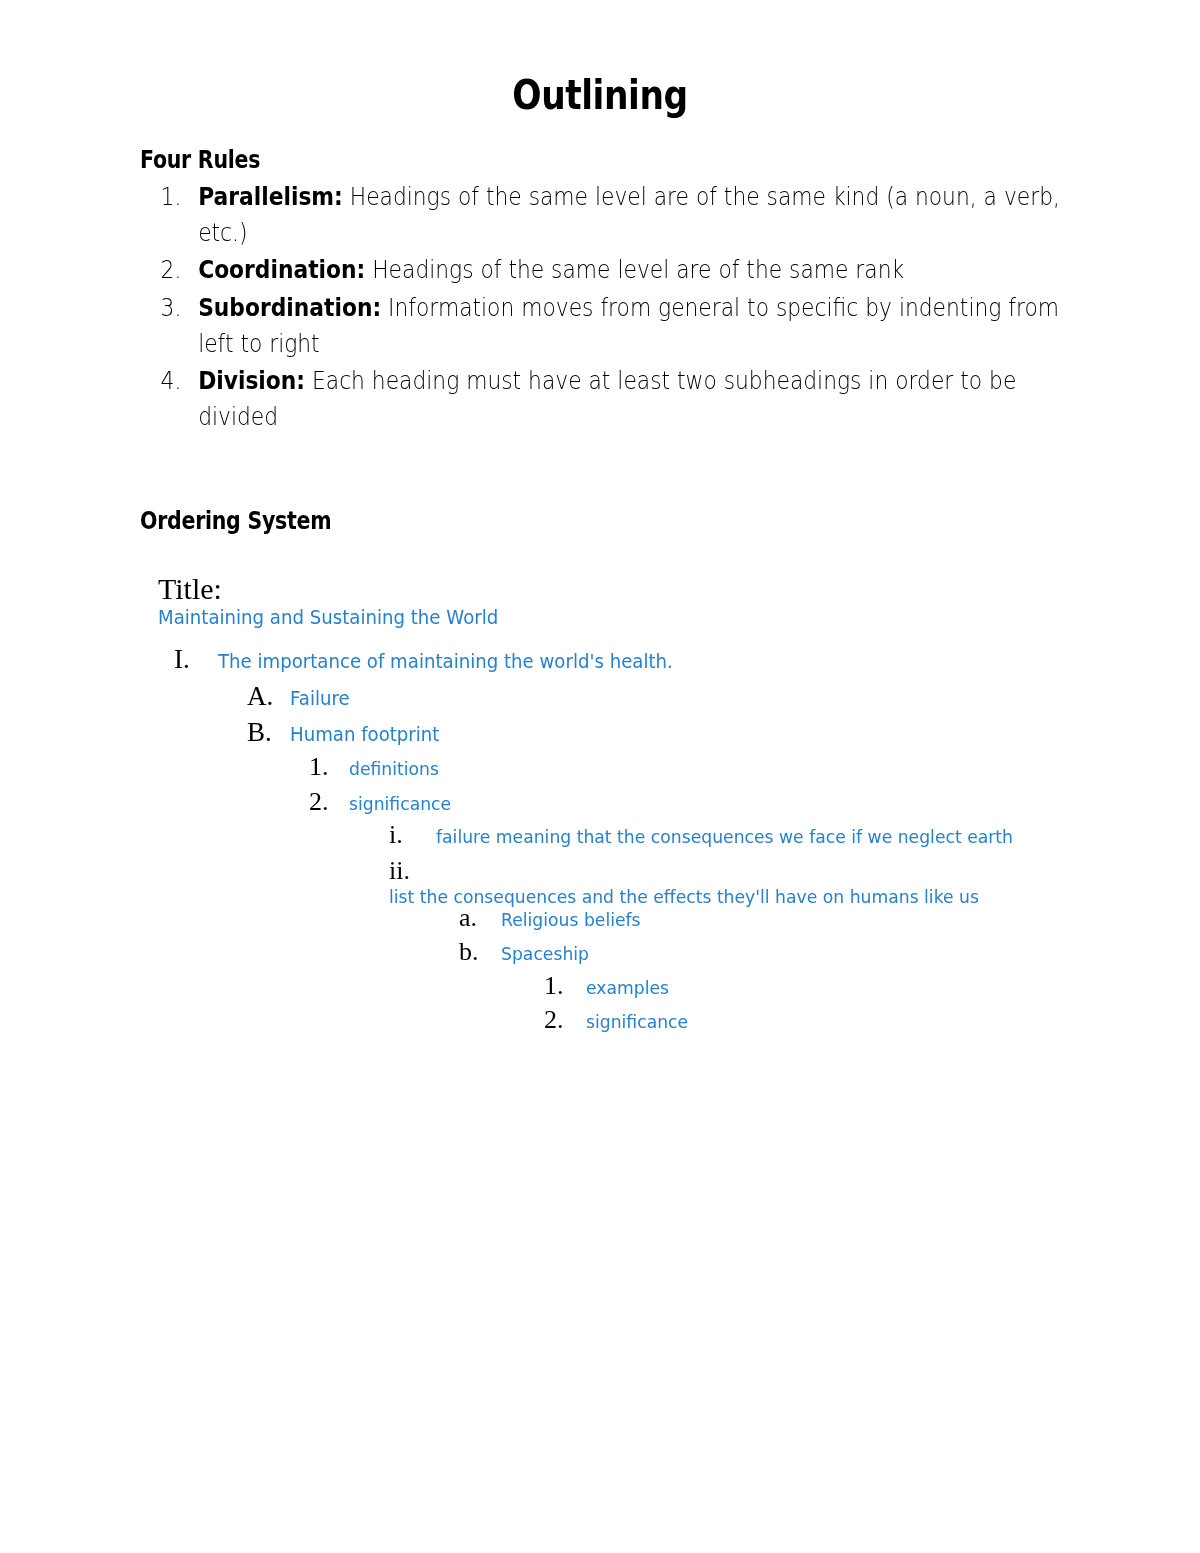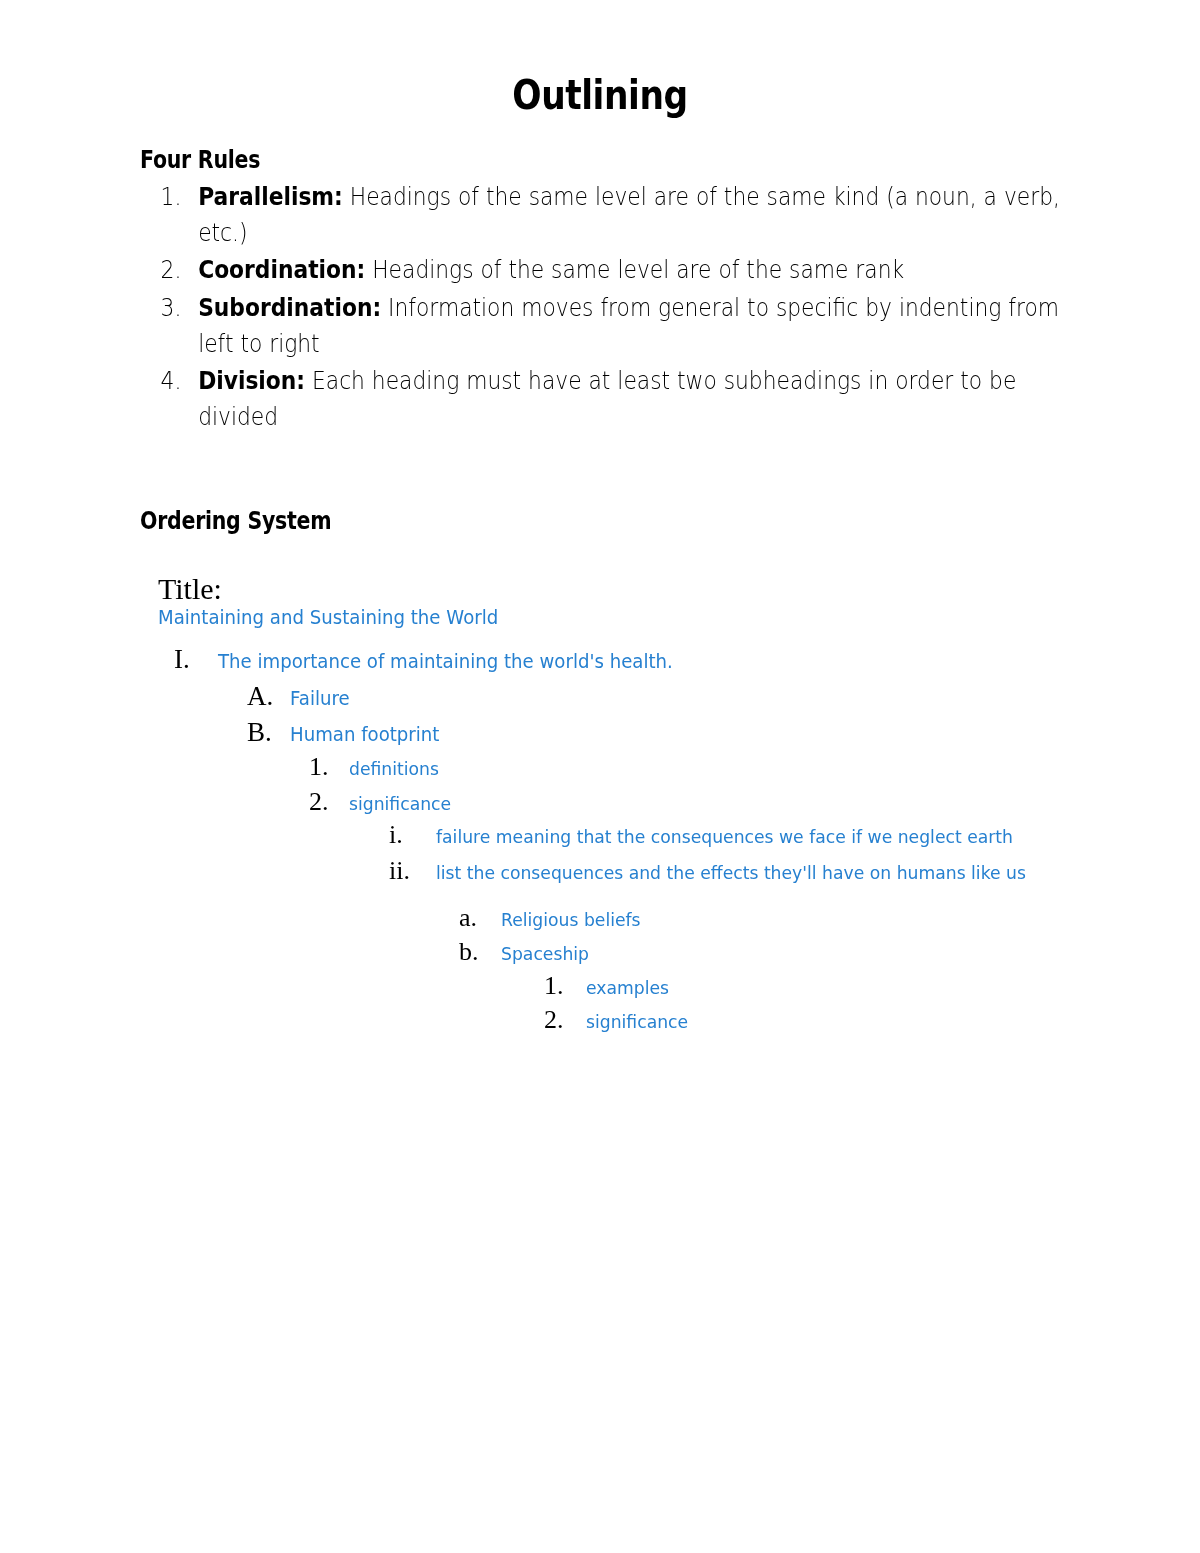--- a/index.html
+++ b/index.html
@@ -136,21 +136,21 @@
   .lvl-2b { left: 247px; top: 717px; }
   .lvl-2a .ol-marker, .lvl-2b .ol-marker { font-size: 27px; width: 43px; }
   .lvl-2a .ol-text,   .lvl-2b .ol-text   { font-size: 19.5px; }
 
   .lvl-3a { left: 309px; top: 752px; }
   .lvl-3b { left: 309px; top: 787px; }
   .lvl-3a .ol-marker, .lvl-3b .ol-marker { font-size: 26px; width: 40px; }
   .lvl-3a .ol-text,   .lvl-3b .ol-text   { font-size: 18.5px; }
 
   .lvl-4a { left: 389px; top: 820px; }
-  .lvl-4b { left: 389px; top: 856px; }
+  .lvl-4b { left: 389px; top: 856px; flex-direction: column; }
   .lvl-4a .ol-marker, .lvl-4b .ol-marker { font-size: 26px; width: 47px; }
   .lvl-4a .ol-text,   .lvl-4b .ol-text   { font-size: 18.5px; }
 
   .lvl-5a { left: 459px; top: 903px; }
   .lvl-5b { left: 459px; top: 937px; }
   .lvl-5a .ol-marker, .lvl-5b .ol-marker { font-size: 26px; width: 42px; }
   .lvl-5a .ol-text,   .lvl-5b .ol-text   { font-size: 18.5px; }
 
   .lvl-6a { left: 544px; top: 971px; }
   .lvl-6b { left: 544px; top: 1005px; }

